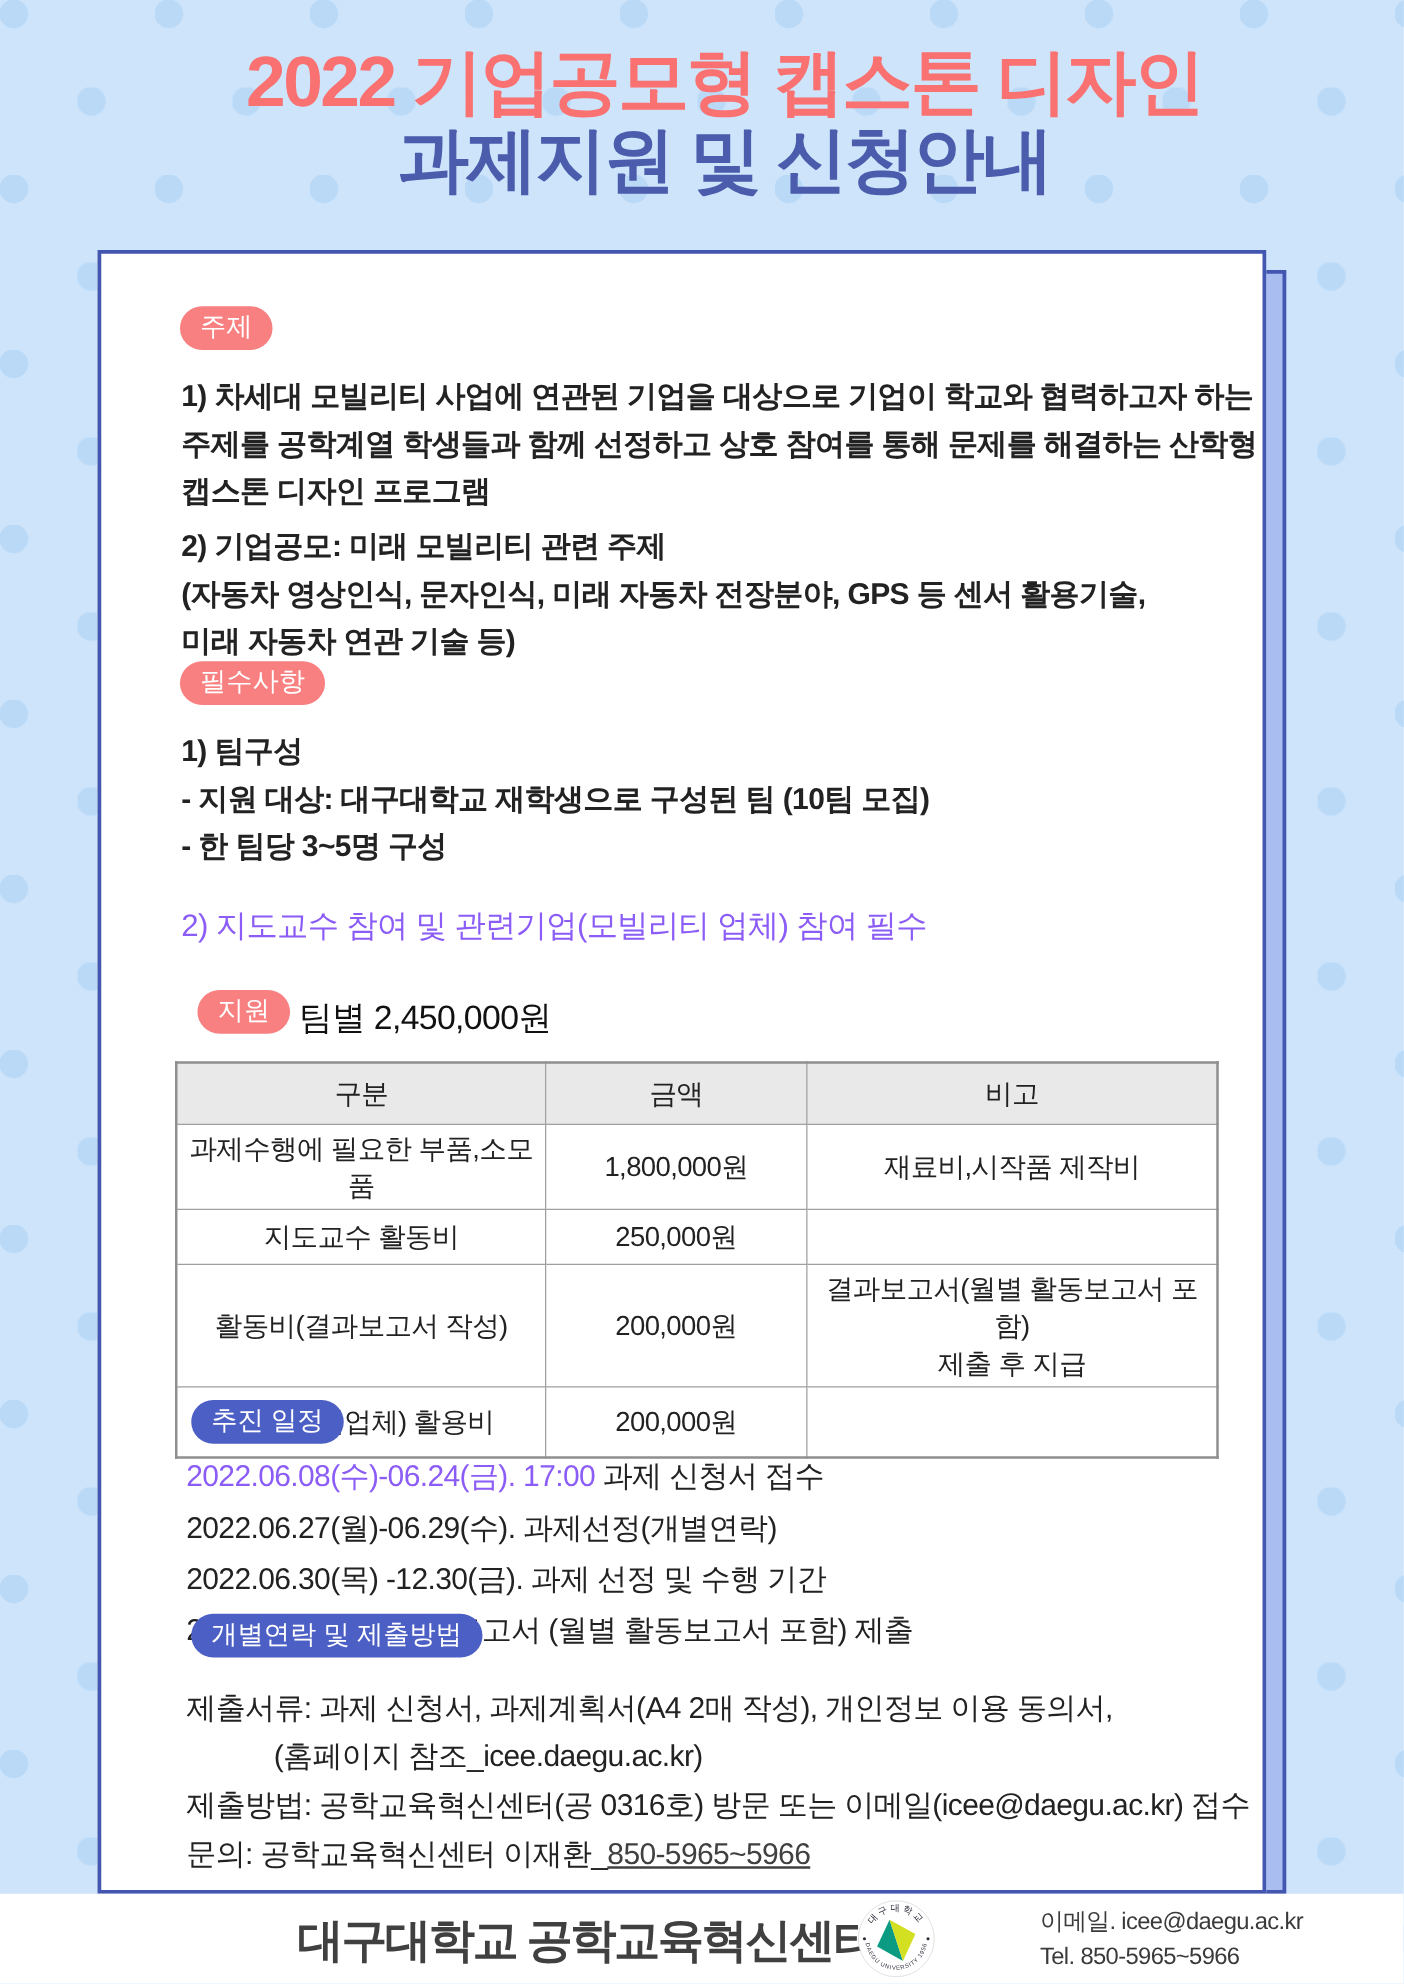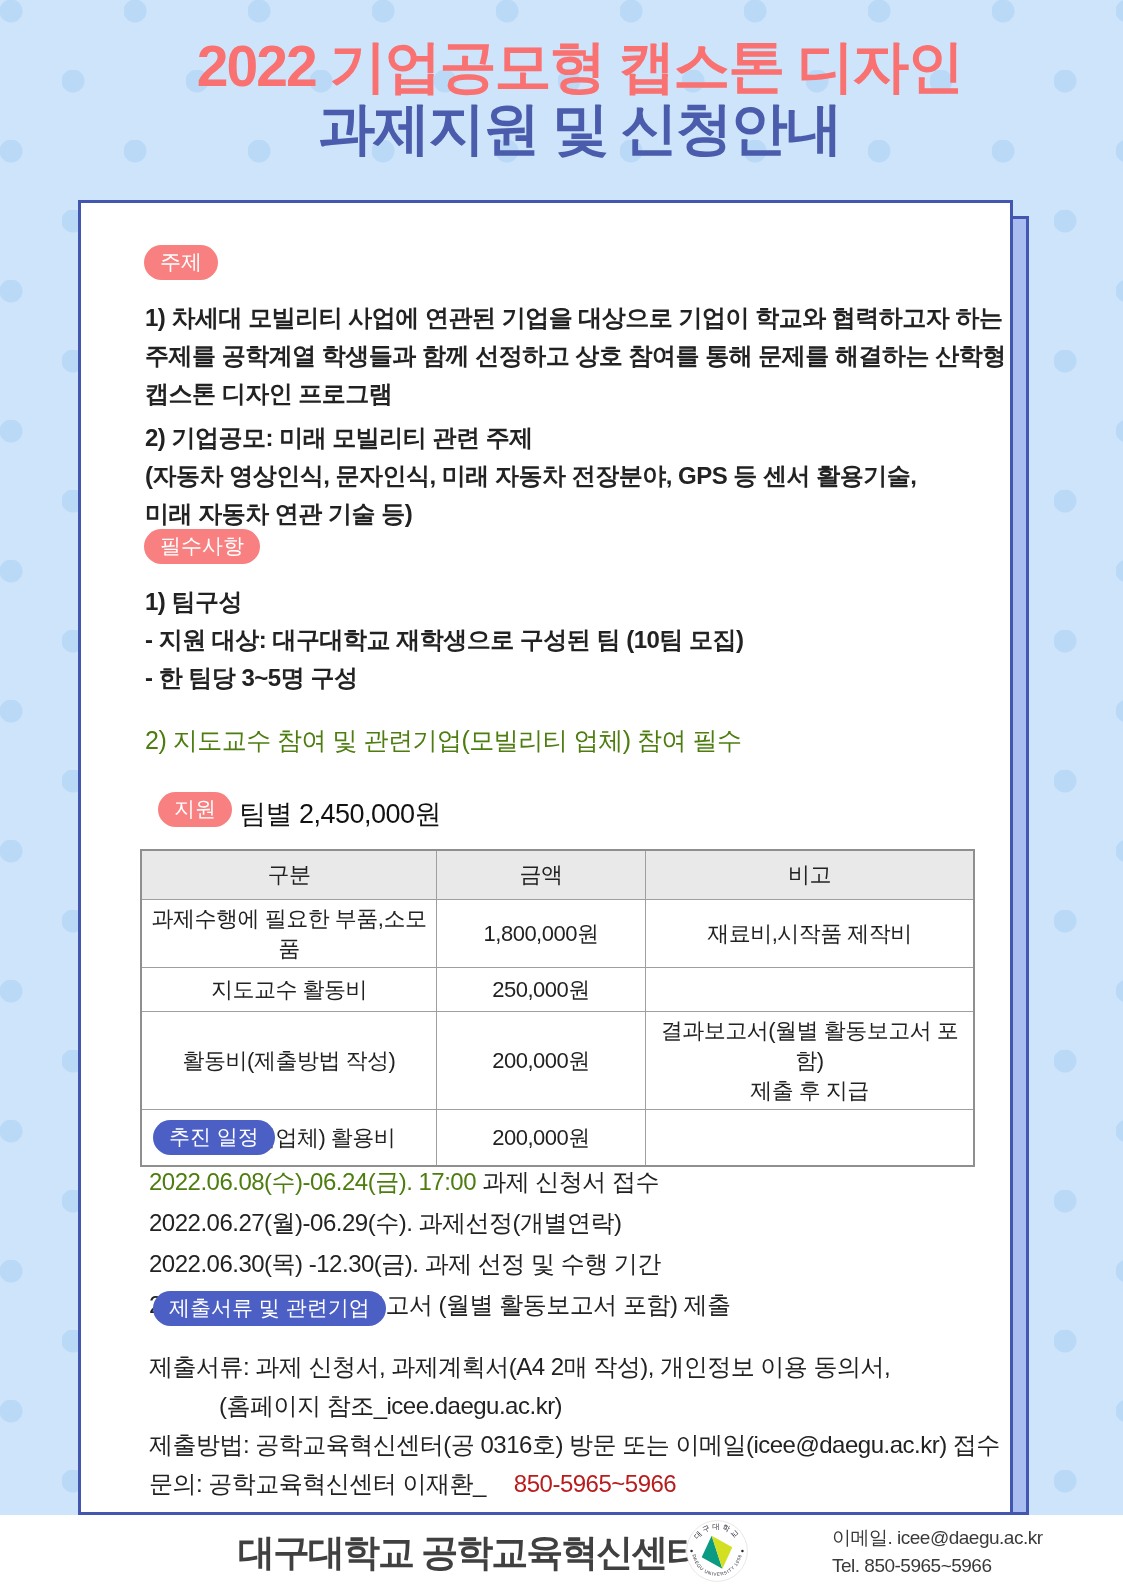--- a/index.html
+++ b/index.html
@@ -33,42 +33,42 @@
   .abs { position:absolute; }
 
   .badge {
     display:inline-block; color:#fff; border-radius:20px;
     padding:5px 16px 7px 16px; font-size:21px; line-height:1.1;
   }
   .badge-pink { background:#f88080; }
   .badge-blue { background:#4c5fc4; }
 
   .bodytext { font-size:24px; line-height:38px; color:#222; letter-spacing:-0.5px;font-weight:bold; }
-  .red { color:#4d7c0f; }
+  .red { color:#8b5cf6; }
   .mandatory { font-size:25px; letter-spacing:-0.5px; }
 
   .support-amount { font-size:27px; letter-spacing:-0.5px; color:#111; }
 
   table.support {
     border-collapse:collapse; table-layout:fixed;
     font-size:22px; letter-spacing:-0.5px;
     border:2px solid #8f8f8f;
   }
   table.support th, table.support td {
     border:1px solid #9f9f9f; text-align:center; vertical-align:middle;
     padding:4px 6px; line-height:1.35;
   }
   table.support th { background:#e9e9e9; font-weight:normal; height:40px; }
   .col1 { width:282px; } .col2 { width:196px; } .col3 { width:315px; }
   .rh1 { height:62px; } .rh2 { height:44px; } .rh3 { height:66px; } .rh4 { height:56px; }
 
   .sched { font-size:24px; line-height:41px; letter-spacing:-0.5px; }
   .subm  { font-size:24px; line-height:39px; letter-spacing:-0.5px; }
   .subm .indent { padding-left:70px; }
-  .phone-link { color:#b91c1c; cursor:pointer;margin-left:28px; }
+  .phone-link { color:#404040; text-decoration:underline; cursor:pointer; }
 
   .footer {
     position:absolute; left:0; bottom:0; width:100%; height:72px; background:#ffffff;
   }
   .footer-org { position:absolute; left:238px; top:13px; font-size:37px; font-weight:bold; letter-spacing:-2px; color:#404040; }
   .footer-logo { position:absolute; left:686px; top:5px; width:62px; height:62px; }
   .footer-contact { position:absolute; left:832px; top:9px; font-size:19px; line-height:28px; color:#3a3a3a; letter-spacing:-0.5px; }
 </style>
 </head>
 <body>
@@ -124,21 +124,21 @@
           <td>과제수행에 필요한 부품,소모품</td>
           <td>1,800,000원</td>
           <td>재료비,시작품 제작비</td>
         </tr>
         <tr class="rh2">
           <td>지도교수 활동비</td>
           <td>250,000원</td>
           <td></td>
         </tr>
         <tr class="rh3">
-          <td>활동비(제출방법 작성)</td>
+          <td>활동비(결과보고서 작성)</td>
           <td>200,000원</td>
           <td>
             <div>결과보고서(월별 활동보고서 포함)</div>
             <div>제출 후 지급</div>
           </td>
         </tr>
         <tr class="rh4">
           <td>전문가(기업체) 활용비</td>
           <td>200,000원</td>
           <td></td>
@@ -148,21 +148,21 @@
 
     <span class="abs badge badge-blue" style="left:72px; top:917px;">추진 일정</span>
 
     <div class="abs sched" style="left:68px; top:958px;">
       <div><span class="red">2022.06.08(수)-06.24(금). 17:00</span><span>  과제 신청서 접수</span></div>
       <div>2022.06.27(월)-06.29(수). 과제선정(개별연락)</div>
       <div>2022.06.30(목) -12.30(금).  과제 선정 및 수행 기간</div>
       <div>2022.12.30(금). 결과보고서 (월별 활동보고서 포함) 제출</div>
     </div>
 
-    <span class="abs badge badge-blue" style="left:72px; top:1088px;">제출서류 및 관련기업</span>
+    <span class="abs badge badge-blue" style="left:72px; top:1088px;">개별연락 및 제출방법</span>
 
     <div class="abs subm" style="left:68px; top:1144px;">
       <div>제출서류: 과제 신청서, 과제계획서(A4 2매 작성), 개인정보 이용 동의서,</div>
       <div class="indent">(홈페이지 참조_icee.daegu.ac.kr)</div>
       <div>제출방법: 공학교육혁신센터(공 0316호) 방문  또는 이메일(icee@daegu.ac.kr) 접수</div>
       <div><span>문의: 공학교육혁신센터 이재환_</span><span class="phone-link">850-5965~5966</span></div>
     </div>
 
   </div>
 

